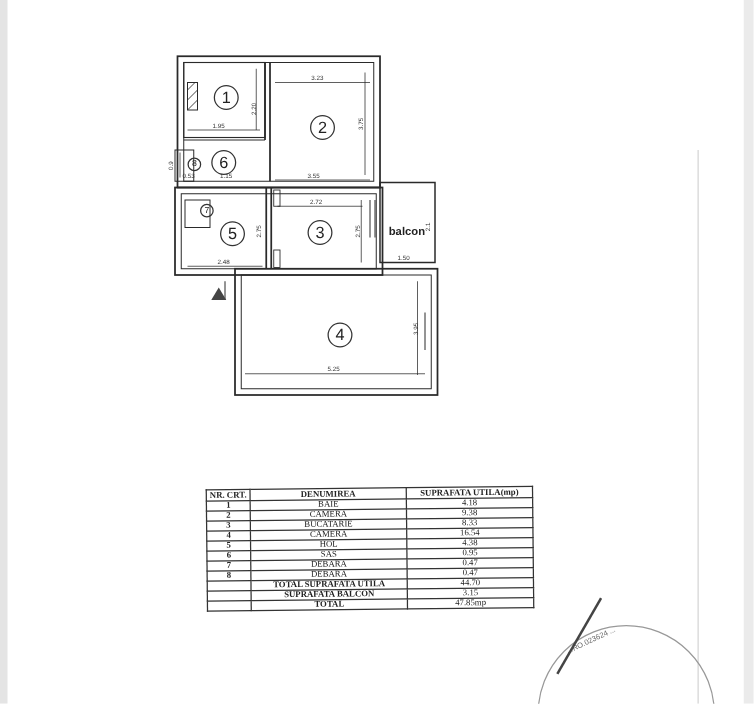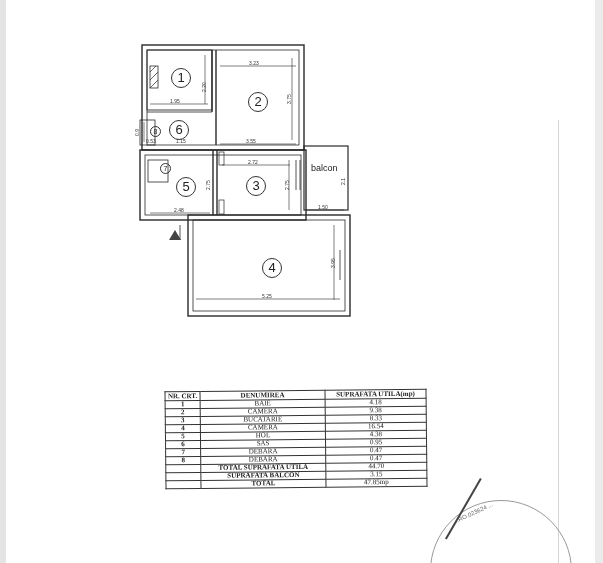--- a/index.html
+++ b/index.html
@@ -92,21 +92,21 @@
   </svg>
 
   <div class="room-num" style="left:171px;top:68px;">1</div>
   <div class="room-num" style="left:248px;top:92px;">2</div>
   <div class="room-num" style="left:246px;top:176px;">3</div>
   <div class="room-num" style="left:262px;top:258px;">4</div>
   <div class="room-num" style="left:176px;top:177px;">5</div>
   <div class="room-num" style="left:169px;top:120px;">6</div>
   <div class="room-num sm" style="left:160px;top:163px;">7</div>
   <div class="room-num sm" style="left:150px;top:126px;">8</div>
-  <div class="balcon-lbl" style="left:311px;top:163px;">balcon</div>
+  <div class="balcon-lbl" style="left:311px;top:180px;font-weight:bold;">balcon</div>
 
   <span class="lbl" style="left:249px;top:60px;">3.23</span>
   <span class="lbl" style="left:170px;top:98px;">1.95</span>
   <span class="lbl v" style="left:201px;top:92px;">2.20</span>
   <span class="lbl v" style="left:286px;top:104px;">3.75</span>
   <span class="lbl" style="left:246px;top:138px;">3.55</span>
   <span class="lbl" style="left:176px;top:138px;">1.15</span>
   <span class="lbl" style="left:146px;top:138px;">0.53</span>
   <span class="lbl v" style="left:134px;top:136px;">0.9</span>
   <span class="lbl" style="left:248px;top:159px;">2.72</span>

